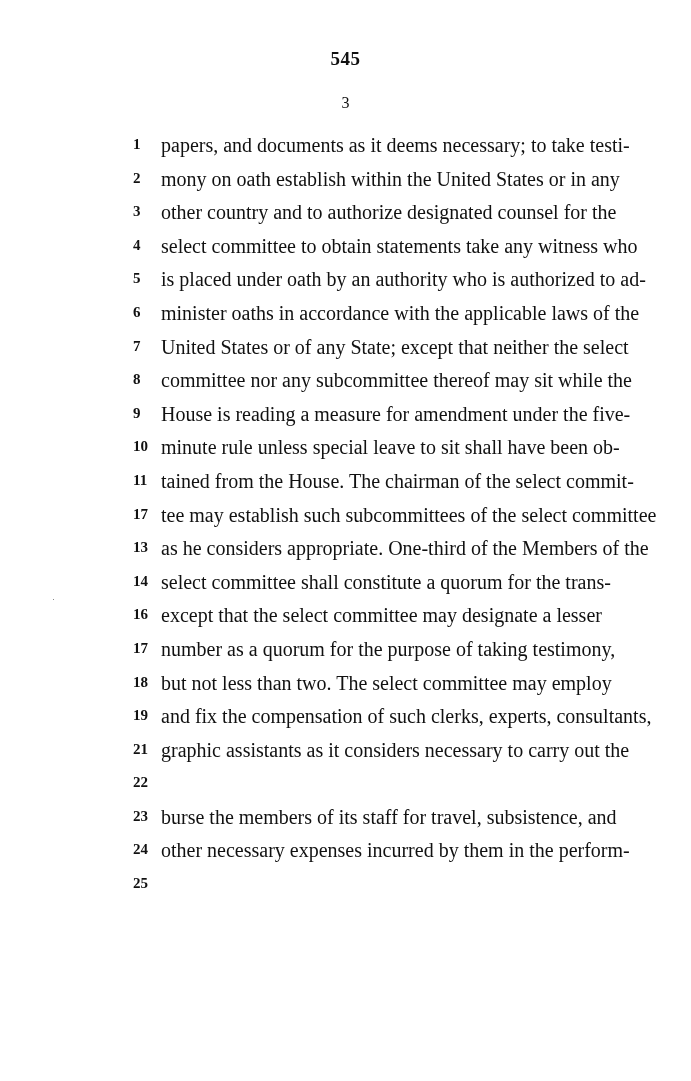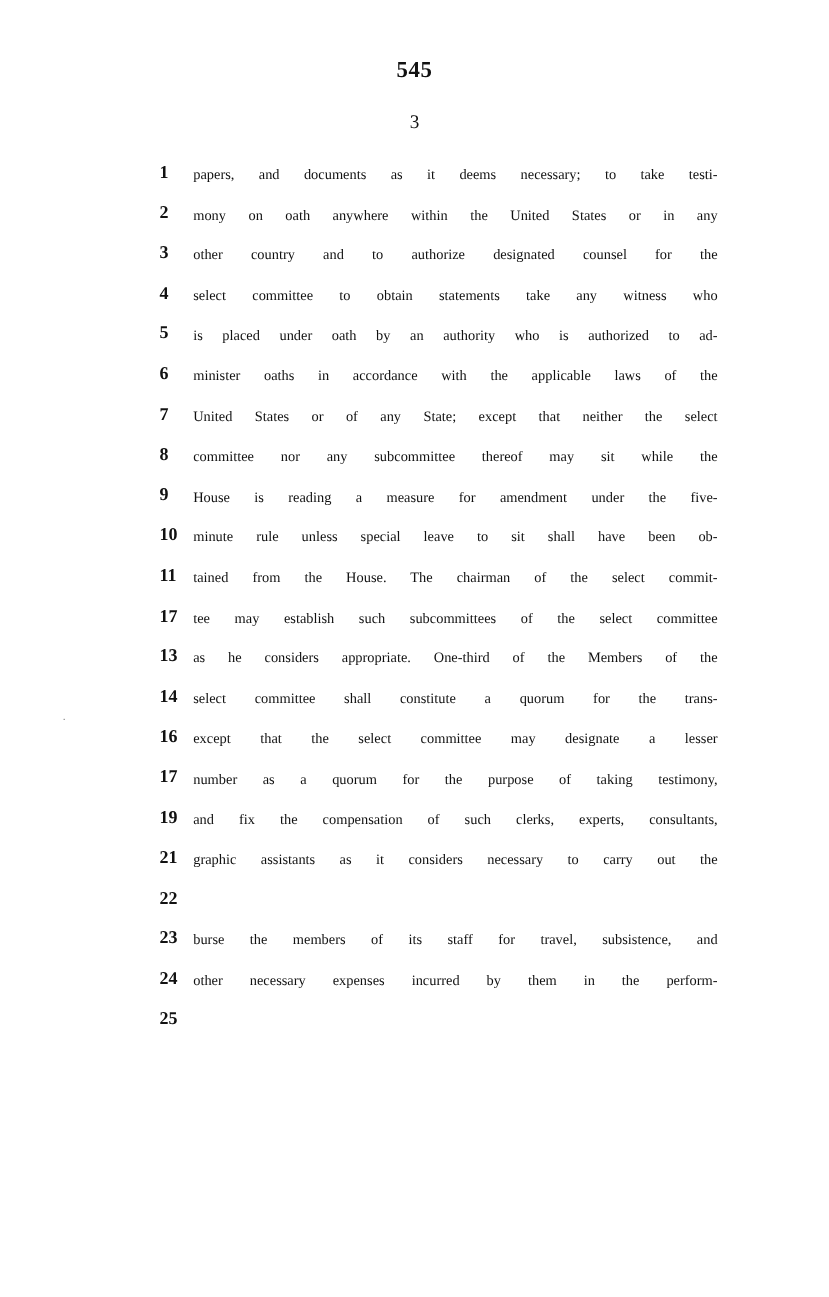--- a/index.html
+++ b/index.html
@@ -51,21 +51,21 @@
       width: 20px;
       text-align: left;
       font-weight: bold;
       font-size: 15px;
       top: 0;
     }
     .line-text {
       position: absolute;
       left: 28px;
       right: 0;
-      font-size: 12px;
+      font-size: 20px;
       text-align: justify;
       text-align-last: justify;
       top: 1px;
     }
     .line.last .line-text {
       text-align-last: justify;
     }
     .speck {
       position: absolute;
       left: 53px;
@@ -84,21 +84,21 @@
 
   <div class="speck"></div>
 
   <div class="lines">
     <div class="line">
         <span class="line-no">1</span>
         <span class="line-text">papers, and documents as it deems necessary; to take testi-</span>
       </div>
     <div class="line">
         <span class="line-no">2</span>
-        <span class="line-text">mony on oath anywhere within the United States or in any</span>
+        <span class="line-text">mony on oath establish within the United States or in any</span>
       </div>
     <div class="line">
         <span class="line-no">3</span>
         <span class="line-text">other country and to authorize designated counsel for the</span>
       </div>
     <div class="line">
         <span class="line-no">4</span>
         <span class="line-text">select committee to obtain statements take any witness who</span>
       </div>
     <div class="line">
@@ -143,20 +143,24 @@
       </div>
     <div class="line">
         <span class="line-no">16</span>
         <span class="line-text">except that the select committee may designate a lesser</span>
       </div>
     <div class="line">
         <span class="line-no">17</span>
         <span class="line-text">number as a quorum for the purpose of taking testimony,</span>
       </div>
     <div class="line">
+        <span class="line-no">18</span>
+        <span class="line-text">but not less than two. The select committee may employ</span>
+      </div>
+    <div class="line">
         <span class="line-no">19</span>
         <span class="line-text">and fix the compensation of such clerks, experts, consultants,</span>
       </div>
     <div class="line">
         <span class="line-no">21</span>
         <span class="line-text">graphic assistants as it considers necessary to carry out the</span>
       </div>
     <div class="line">
         <span class="line-no">22</span>
       </div>

